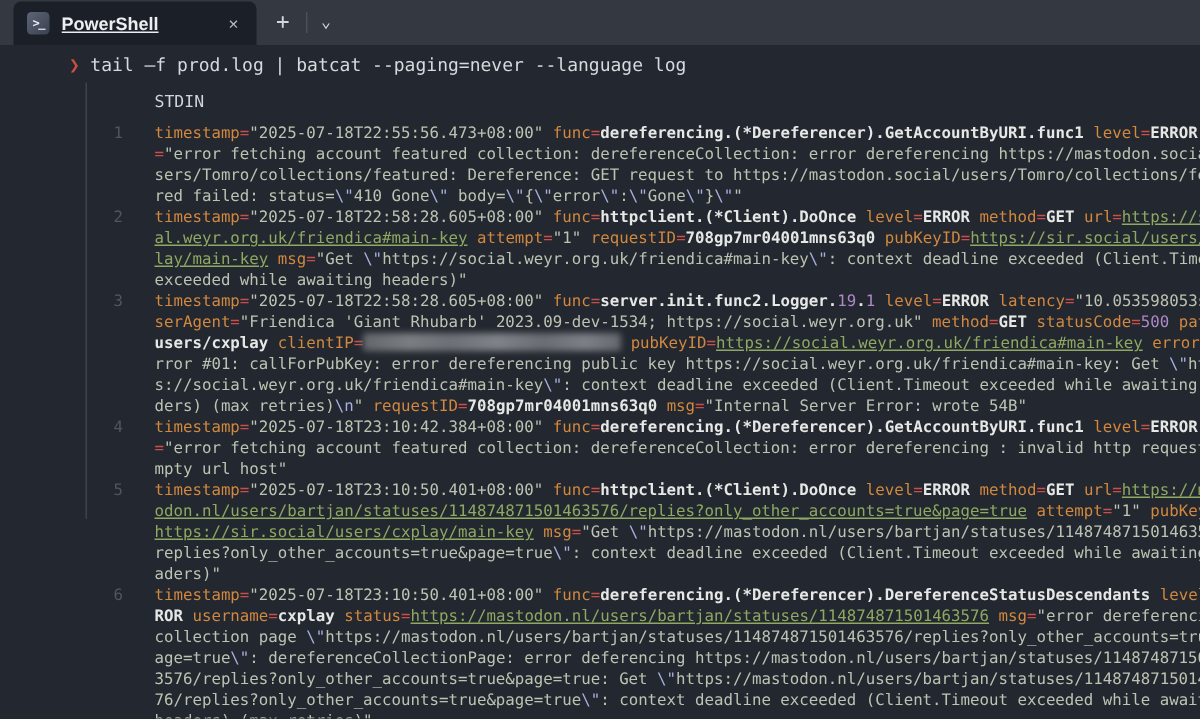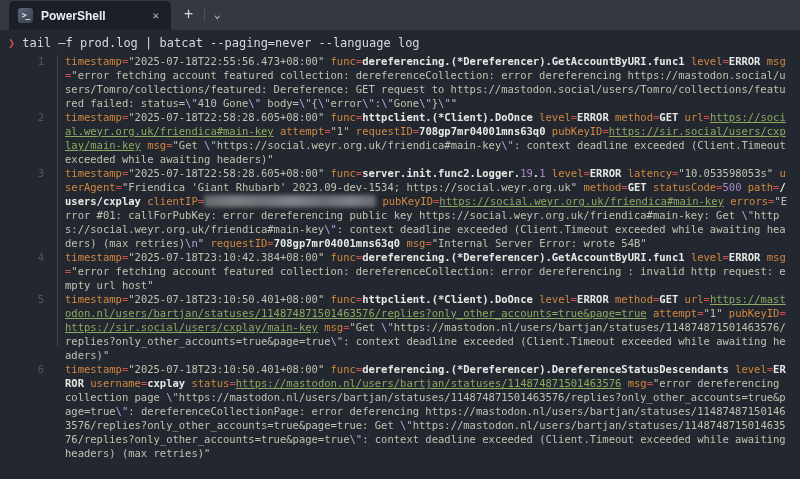--- a/index.html
+++ b/index.html
@@ -8,28 +8,28 @@
 
   
   .titlebar { height:30px; background:#343840; display:flex; align-items:flex-end; }
   .tab { height:29px; width:162px; margin-left:9px; background:#1b1f27;
          border-radius:5px 5px 0 0; display:flex; align-items:center; padding:0 9px; gap:8px; }
   .ps-icon { width:15px; height:15px; border-radius:3px; flex:0 0 auto;
              background:linear-gradient(135deg,#5c6576,#3a4150);
              color:#e8ecf2; font-size:8px; font-weight:bold; line-height:15px;
              text-align:center; letter-spacing:-1px; }
   .tab-title { flex:1; color:#eceef1; font-family:"Liberation Sans", sans-serif;
-               font-size:12px; font-weight:700; white-space:nowrap; overflow:hidden; }
+               font-size:12px; font-weight:700; white-space:nowrap; overflow:hidden;text-decoration:underline; }
   .tab-close { color:#b4bac1; font-size:11px; line-height:11px; cursor:pointer; padding:2px 3px; }
   .newtab-btn { color:#d3d7db; font-size:15px; line-height:15px; padding:4px 11px 8px 13px; cursor:pointer; }
   .bar-sep { width:1px; height:14px; background:#4b5058; margin-bottom:8px; }
   .dropdown-btn { color:#d3d7db; font-size:11px; line-height:11px; padding:4px 10px 10px 9px; cursor:pointer; }
 
   
-  .terminal { position:relative; height:316px; background:#23272f; }
+  .terminal { position:relative; height:316px; background:#23272f;padding-left:38px; }
   .cmdrow { padding:6px 8px 4px 8px; font-size:12px; line-height:14px; color:#d6dade; }
   .prompt { color:#ca4e44; font-weight:bold; margin-right:7px; }
   .vline { position:absolute; left:57px; top:25px; bottom:0; width:1px; background:#3d434e; }
 
   .stdin-header { padding:7px 0 7px 65px; font-size:11px; line-height:14px; color:#d0d5dc; }
 
   .entry { position:relative; padding-left:65px; }
   .entry-text { display:block; width:724px; font-size:10.5px; line-height:14px;
                 white-space:pre-wrap; word-break:break-all; color:#bdc3b2; }
   .lineno { position:absolute; left:0; top:0; width:44px; text-align:right;
@@ -60,20 +60,21 @@
   <div class="newtab-btn">+</div>
   <div class="bar-sep"></div>
   <div class="dropdown-btn">⌄</div>
 </div>
 
 <div class="terminal">
   <div class="cmdrow"><span class="prompt">❯</span><span>tail —f prod.log | batcat --paging=never --language log</span></div>
 
   <div class="vline"></div>
 
+  <div class="stdin-header">STDIN</div>
 
   <div id="log">
       <div class="entry">
         <span class="lineno">1</span>
         <span class="entry-text"><span class="k">timestamp</span><span class="e">=</span><span class="s">"2025-07-18T22:55:56.473+08:00" </span><span class="k">func</span><span class="e">=</span><span class="i">dereferencing.(*Dereferencer).GetAccountByURI.func1 </span><span class="k">level</span><span class="e">=</span><span class="i">ERROR </span><span class="k">msg</span><span class="e">=</span><span class="s">"error fetching account featured collection: dereferenceCollection: error dereferencing https://mastodon.social/users/Tomro/collections/featured: Dereference: GET request to https://mastodon.social/users/Tomro/collections/featured failed: status=</span><span class="x">\"</span><span class="s">410 Gone</span><span class="x">\"</span><span class="s"> body=</span><span class="x">\"</span><span class="s">{</span><span class="x">\"</span><span class="s">error</span><span class="x">\"</span><span class="s">:</span><span class="x">\"</span><span class="s">Gone</span><span class="x">\"</span><span class="s">}</span><span class="x">\"</span><span class="s">"</span></span>
       </div>
       <div class="entry">
         <span class="lineno">2</span>
         <span class="entry-text"><span class="k">timestamp</span><span class="e">=</span><span class="s">"2025-07-18T22:58:28.605+08:00" </span><span class="k">func</span><span class="e">=</span><span class="i">httpclient.(*Client).DoOnce </span><span class="k">level</span><span class="e">=</span><span class="i">ERROR </span><span class="k">method</span><span class="e">=</span><span class="i">GET </span><span class="k">url</span><span class="e">=</span><span class="u">https://social.weyr.org.uk/friendica#main-key</span><span class="s"> </span><span class="k">attempt</span><span class="e">=</span><span class="s">"1" </span><span class="k">requestID</span><span class="e">=</span><span class="i">708gp7mr04001mns63q0 </span><span class="k">pubKeyID</span><span class="e">=</span><span class="u">https://sir.social/users/cxplay/main-key</span><span class="s"> </span><span class="k">msg</span><span class="e">=</span><span class="s">"Get </span><span class="x">\"</span><span class="s">https://social.weyr.org.uk/friendica#main-key</span><span class="x">\"</span><span class="s">: context deadline exceeded (Client.Timeout exceeded while awaiting headers)"</span></span>
       </div>

